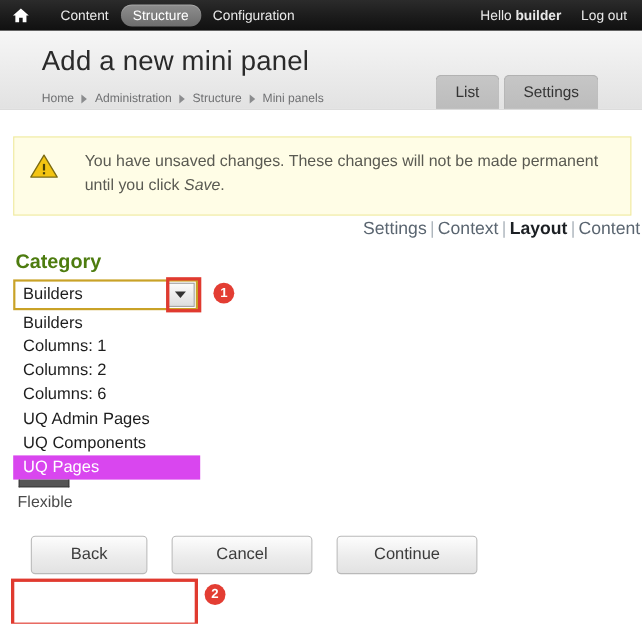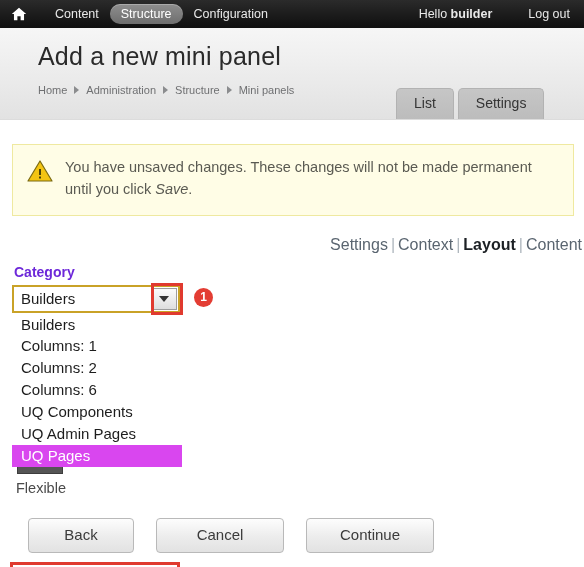--- a/index.html
+++ b/index.html
@@ -33,30 +33,30 @@
   }
   .tb-link.active {
     background: linear-gradient(180deg,#8e8e8e 0%, #6e6e6e 100%);
     color: #ffffff;
     box-shadow: inset 0 1px 0 rgba(255,255,255,.25);
   }
   .toolbar-right {
     margin-left: auto;
     display: flex;
     align-items: center;
-    gap: 36px;
+    gap: 18px;
     font-size: 12.5px;
     white-space: nowrap;
   }
   .toolbar-right b { font-weight: bold; }
 
   
   .page-header {
     background: linear-gradient(180deg, #f6f6f6 0%, #eeeeee 40%, #e2e2e2 100%);
-    height: 92px;
+    height: 72px;
     position: relative;
     border-bottom: 1px solid #dcdcdc;
     padding-left: 37px;
   }
   .page-title {
     position: absolute;
     left: 38px; top: 14px;
     font-size: 25px;
     color: #2a2a2a;
     font-weight: normal;
@@ -99,48 +99,48 @@
 
   
   .content { position: relative; padding: 0; }
 
   .warning {
     margin: 24px 10px 0 12px;
     background: #fffde6;
     border: 1px solid #efe9a0;
     padding: 12px 14px 14px 14px;
     display: flex;
-    gap: 12px;
+    gap: 24px;
     align-items: flex-start;
   }
   .warn-icon { flex: 0 0 auto; width: 26px; height: 24px; margin-top: 2px; }
   .warn-text {
     font-size: 14.5px;
     color: #5a5a52;
     line-height: 1.5;
   }
   .warn-text i { font-style: italic; }
 
   .steps {
     text-align: right;
-    padding: 20px 2px 0 0;
+    padding: 4px 2px 0 0;
     font-size: 16px;
     color: #6f7780;
     white-space: nowrap;
   }
   .steps .step { color: #5a6570; }
   .steps .step.current { color: #1c2024; font-weight: bold; }
   .steps .pipe { color: #aeb6bd; padding: 0 3px; }
 
   .form-area { padding: 6px 0 0 12px; position: relative; }
 
   .field-label {
-    font-size: 14px;
+    font-size: 18px;
     font-weight: bold;
-    color: #6d28d9;
+    color: #4d7c0f;
     margin: 4px 0 5px 2px;
   }
 
   .select-wrap { position: relative; width: 168px; }
   .select-box {
     width: 168px;
     height: 28px;
     border: 2px solid #c9a227;
     background: #ffffff;
     display: flex;
@@ -305,22 +305,22 @@
 
       <div class="anno-box" style="left:139px; top:-2px; width:32px; height:32px;"></div>
       <div class="anno-badge" style="left:182px; top:3px;">1</div>
     </div>
 
     <ul class="option-list">
       <li class="option">Builders</li>
       <li class="option">Columns: 1</li>
       <li class="option">Columns: 2</li>
       <li class="option">Columns: 6</li>
+      <li class="option">UQ Admin Pages</li>
       <li class="option">UQ Components</li>
-      <li class="option">UQ Admin Pages</li>
       <li class="option selected">UQ Pages</li>
     </ul>
 
     <div class="anno-box" style="left:10px; top:308px; width:170px; height:43px;"></div>
     <div class="anno-badge" style="left:186px; top:313px;">2</div>
 
     <div class="list-nub"></div>
 
     <div class="flexible-text">Flexible</div>
 

